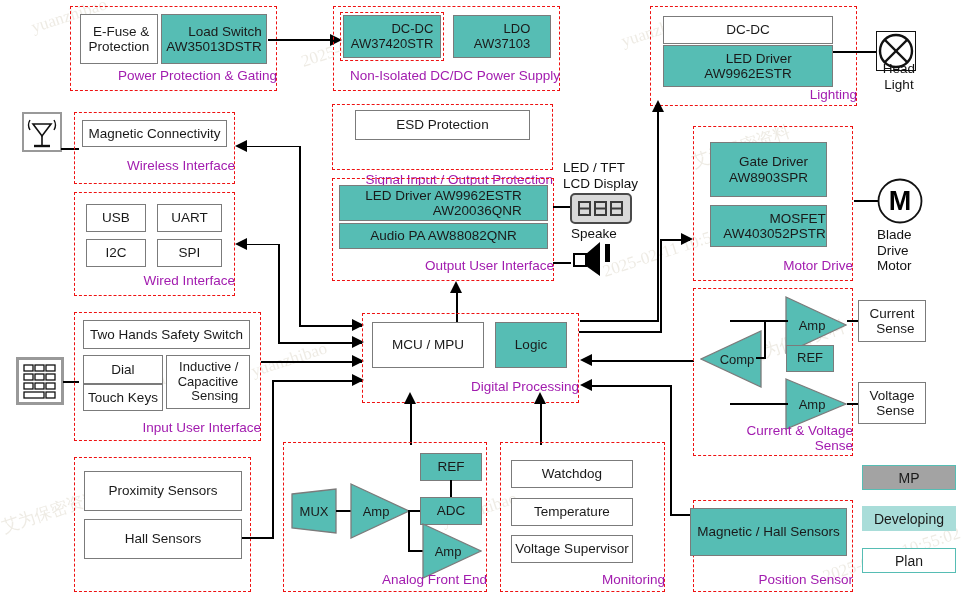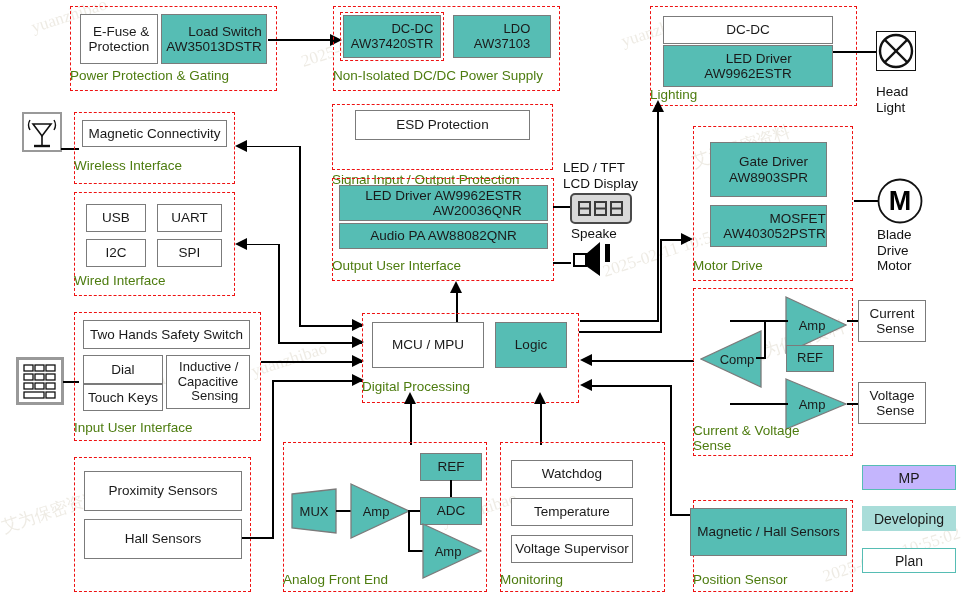--- a/index.html
+++ b/index.html
@@ -7,21 +7,21 @@
     width:965px;height:599px;position:relative;overflow:hidden;
     font-family:"Liberation Sans","DejaVu Sans",sans-serif;
     color:#1a1a1a;
   }
   
   .grp{position:absolute;border:1.6px dashed #ee1111;box-sizing:border-box;}
   .blk{position:absolute;box-sizing:border-box;display:flex;align-items:center;
        justify-content:center;text-align:right;line-height:1.12;}
   .wht{background:#ffffff;border:1.3px solid #7b7b7b;}
   .teal{background:#56bdb4;border:1.3px solid #7b7b7b;}
-  .cap{position:absolute;text-align:left;font-size:13.5px;color:#4d7c0f;}
+  .cap{position:absolute;text-align:right;font-size:13.5px;color:#a21caf;}
   .lbl{position:absolute;font-size:13.5px;color:#111;line-height:1.16;}
   .line{position:absolute;background:#000;}
   .hl{height:1.8px;}
   .vl{width:1.8px;}
   .ar{position:absolute;width:0;height:0;}
   .ar-r{border-top:6.5px solid transparent;border-bottom:6.5px solid transparent;border-left:12px solid #000;}
   .ar-l{border-top:6.5px solid transparent;border-bottom:6.5px solid transparent;border-right:12px solid #000;}
   .ar-u{border-left:6.5px solid transparent;border-right:6.5px solid transparent;border-bottom:12px solid #000;}
   
   .wm{position:absolute;color:rgba(150,130,90,.16);font-size:17px;
@@ -72,21 +72,21 @@
 <div class="cap" style="left:650px;top:87px;width:207px;">Lighting</div>
 
 <div class="line hl" style="left:833px;top:51px;width:45px;"></div>
 <div style="position:absolute;left:876px;top:31px;width:40px;height:40px;border:1.4px solid #111;box-sizing:border-box;background:#fff;">
   <svg width="38" height="38" viewBox="0 0 38 38" style="display:block">
     <circle cx="19" cy="19" r="16" fill="none" stroke="#111" stroke-width="2.4"></circle>
     <line x1="7.5" y1="7.5" x2="30.5" y2="30.5" stroke="#111" stroke-width="2.4"></line>
     <line x1="30.5" y1="7.5" x2="7.5" y2="30.5" stroke="#111" stroke-width="2.4"></line>
   </svg>
 </div>
-<div class="lbl" style="left:876px;top:84px;width:46px;text-align:left;white-space:pre-line;">Head
+<div class="lbl" style="left:876px;top:61px;width:46px;text-align:center;white-space:pre-line;">Head
 Light</div>
 
 <div class="line vl" style="left:657px;top:112px;height:210px;"></div>
 <div class="line hl" style="left:580px;top:320px;width:78px;"></div>
 <div class="ar ar-u" style="left:651.5px;top:100px;"></div>
 
 <div style="position:absolute;left:22px;top:112px;width:40px;height:40px;border:2px solid #999;box-sizing:border-box;background:#fff;">
   <svg width="36" height="36" viewBox="0 0 36 36" style="display:block">
     <polygon points="9,10 27,10 18,22" fill="none" stroke="#111" stroke-width="1.6"></polygon>
     <line x1="18" y1="22" x2="18" y2="32" stroke="#111" stroke-width="1.6"></line>
@@ -318,15 +318,15 @@
 <div class="blk wht" style="left:858px;top:300px;width:68px;height:42px;font-size:13.5px;white-space:pre-line;">Current
 Sense</div>
 <div class="line hl" style="left:847px;top:403px;width:13px;"></div>
 <div class="blk wht" style="left:858px;top:382px;width:68px;height:42px;font-size:13.5px;white-space:pre-line;">Voltage
 Sense</div>
 
 <div class="grp" style="left:693px;top:500px;width:160px;height:92px;"></div>
 <div class="blk teal" style="left:690px;top:508px;width:157px;height:48px;font-size:13.5px;">Magnetic / Hall Sensors</div>
 <div class="cap" style="left:693px;top:572px;width:160px;">Position Sensor</div>
 
-<div class="legend" style="left:862px;top:465px;width:94px;height:25px;background:#c4b5fd;border:1px solid #56bdb4;">MP</div>
+<div class="legend" style="left:862px;top:465px;width:94px;height:25px;background:#a3a3a3;border:1px solid #56bdb4;">MP</div>
 <div class="legend" style="left:862px;top:506px;width:94px;height:25px;background:#a9ddd9;border:1px solid #a9ddd9;">Developing</div>
 <div class="legend" style="left:862px;top:548px;width:94px;height:25px;background:#ffffff;border:1.6px solid #56bdb4;">Plan</div>
 
 </body></html>

